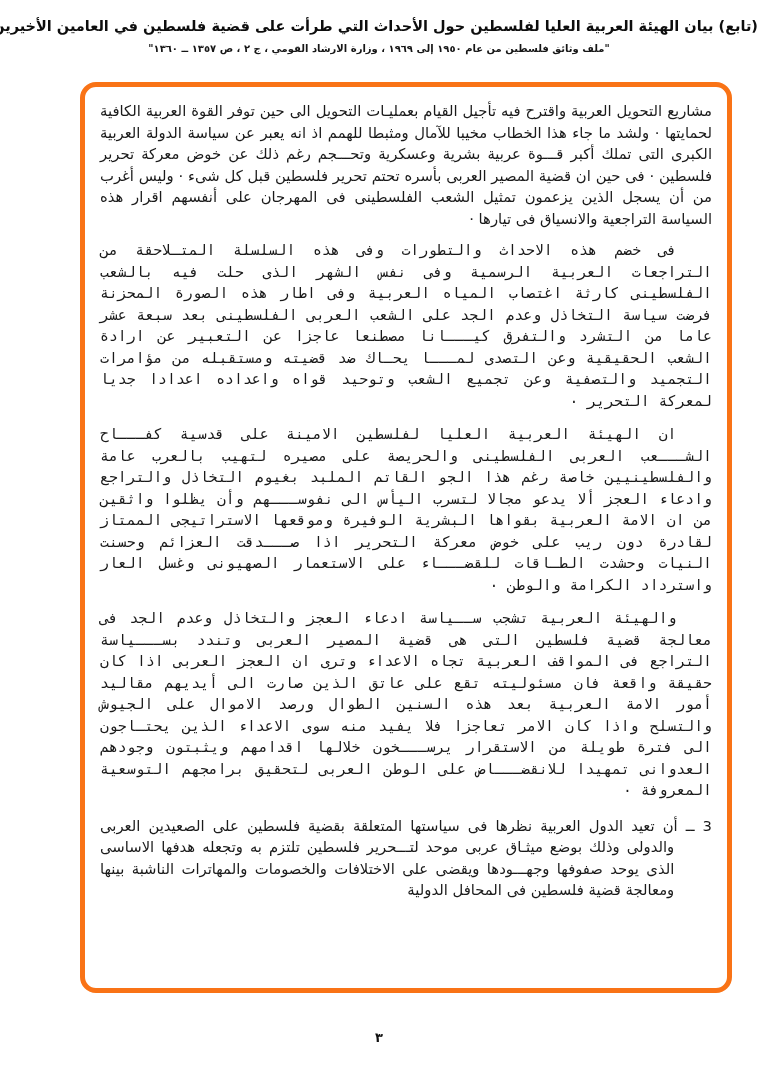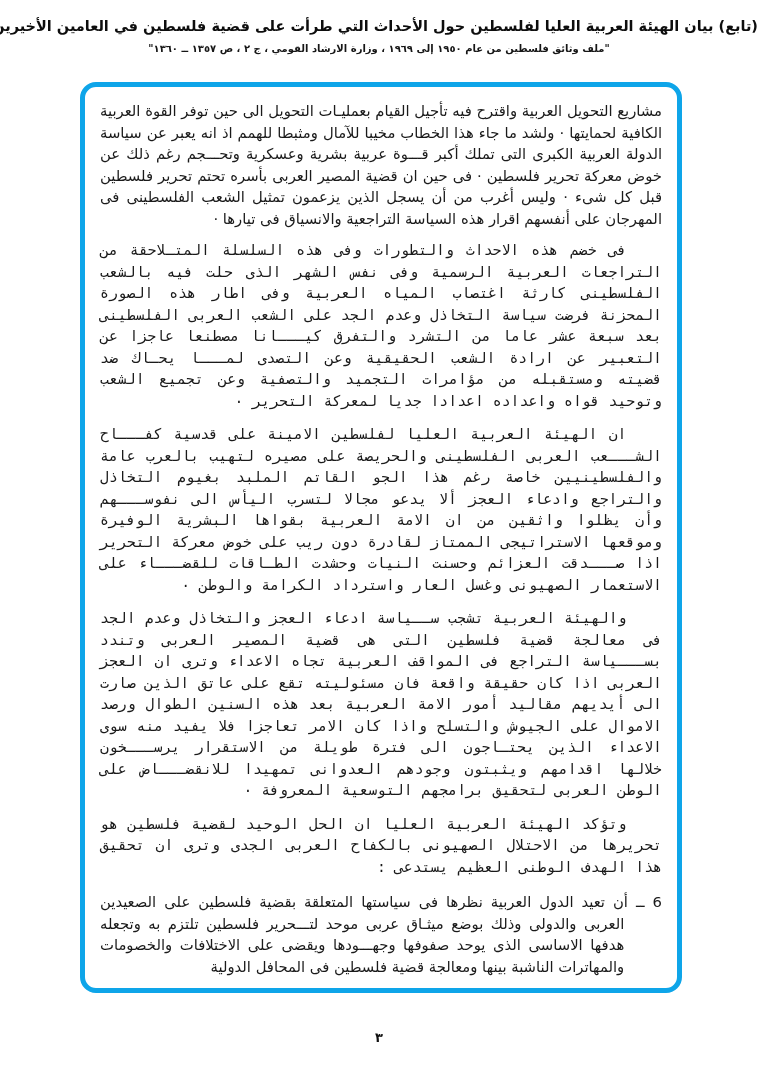--- a/index.html
+++ b/index.html
@@ -35,24 +35,24 @@
     margin-top: 9px;
     font-size: 10px;
     font-weight: bold;
     white-space: nowrap;
     color: #161616;
   }
   .frame {
     position: absolute;
     left: 80px;
     top: 82px;
-    width: 602px;
+    width: 652px;
     height: 911px;
     box-sizing: border-box;
-    border: 5px solid #0ea5e9;
+    border: 5px solid #f97316;
     border-radius: 16px;
     background: #ffffff;
   }
   .content {
     position: absolute;
     inset: 0;
     padding: 13px 15px 0 15px;
     direction: rtl;
     text-align: justify;
     font-size: 14.8px;
@@ -91,20 +91,19 @@
     <div class="header-title">(تابع) بيان الهيئة العربية العليا لفلسطين حول الأحداث التي طرأت على قضية فلسطين في العامين الأخيرين</div>
     <div class="header-source">"ملف وثائق فلسطين من عام ١٩٥٠ إلى ١٩٦٩ ، وزارة الارشاد القومي ، ج ٢ ، ص ١٣٥٧ ــ ١٣٦٠"</div>
   </div>
 
   <div class="frame">
     <div class="content">
       <p class="para">مشاريع التحويل العربية واقترح فيه تأجيل القيام بعمليـات التحويل الى حين توفر القوة العربية الكافية لحمايتها · ولشد ما جاء هذا الخطاب مخيبا للآمال ومثبطا للهمم اذ انه يعبر عن سياسة الدولة العربية الكبرى التى تملك أكبر قـــوة عربية بشرية وعسكرية وتحـــجم رغم ذلك عن خوض معركة تحرير فلسطين · فى حين ان قضية المصير العربى بأسره تحتم تحرير فلسطين قبل كل شىء · وليس أغرب من أن يسجل الذين يزعمون تمثيل الشعب الفلسطينى فى المهرجان على أنفسهم اقرار هذه السياسة التراجعية والانسياق فى تيارها ·</p>
       <p class="para para-indent">فى خضم هذه الاحداث والتطورات وفى هذه السلسلة المتـلاحقة من التراجعات العربية الرسمية وفى نفس الشهر الذى حلت فيه بالشعب الفلسطينى كارثة اغتصاب المياه العربية وفى اطار هذه الصورة المحزنة فرضت سياسة التخاذل وعدم الجد على الشعب العربى الفلسطينى بعد سبعة عشر عاما من التشرد والتفرق كيـــانا مصطنعا عاجزا عن التعبير عن ارادة الشعب الحقيقية وعن التصدى لمـــا يحـاك ضد قضيته ومستقبله من مؤامرات التجميد والتصفية وعن تجميع الشعب وتوحيد قواه واعداده اعدادا جديا لمعركة التحرير ·</p>
       <p class="para para-indent">ان الهيئة العربية العليا لفلسطين الامينة على قدسية كفـــاح الشـــعب العربى الفلسطينى والحريصة على مصيره لتهيب بالعرب عامة والفلسطينيين خاصة رغم هذا الجو القاتم الملبد بغيوم التخاذل والتراجع وادعاء العجز ألا يدعو مجالا لتسرب اليأس الى نفوســـهم وأن يظلوا واثقين من ان الامة العربية بقواها البشرية الوفيرة وموقعها الاستراتيجى الممتاز لقادرة دون ريب على خوض معركة التحرير اذا صـــدقت العزائم وحسنت النيات وحشدت الطـاقات للقضـــاء على الاستعمار الصهيونى وغسل العار واسترداد الكرامة والوطن ·</p>
       <p class="para para-indent">والهيئة العربية تشجب ســياسة ادعاء العجز والتخاذل وعدم الجد فى معالجة قضية فلسطين التى هى قضية المصير العربى وتندد بســـياسة التراجع فى المواقف العربية تجاه الاعداء وترى ان العجز العربى اذا كان حقيقة واقعة فان مسئوليته تقع على عاتق الذين صارت الى أيديهم مقاليد أمور الامة العربية بعد هذه السنين الطوال ورصد الاموال على الجيوش والتسلح واذا كان الامر تعاجزا فلا يفيد منه سوى الاعداء الذين يحتـاجون الى فترة طويلة من الاستقرار يرســـخون خلالها اقدامهم ويثبتون وجودهم العدوانى تمهيدا للانقضـــاض على الوطن العربى لتحقيق برامجهم التوسعية المعروفة ·</p>
-      <p class="para para-indent">وتؤكد الهيئة العربية العليا ان الحل الوحيد لقضية فلسطين هو تحريرها من الاحتلال الصهيونى بالكفاح العربى الجدى وترى ان تحقيق هذا الهدف الوطنى العظيم يستدعى :</p>
-      <p class="para list-item">6 ــ أن تعيد الدول العربية نظرها فى سياستها المتعلقة بقضية فلسطين على الصعيدين العربى والدولى وذلك بوضع ميثـاق عربى موحد لتـــحرير فلسطين تلتزم به وتجعله هدفها الاساسى الذى يوحد صفوفها وجهـــودها ويقضى على الاختلافات والخصومات والمهاترات الناشبة بينها ومعالجة قضية فلسطين فى المحافل الدولية</p>
+      <p class="para list-item">3 ــ أن تعيد الدول العربية نظرها فى سياستها المتعلقة بقضية فلسطين على الصعيدين العربى والدولى وذلك بوضع ميثـاق عربى موحد لتـــحرير فلسطين تلتزم به وتجعله هدفها الاساسى الذى يوحد صفوفها وجهـــودها ويقضى على الاختلافات والخصومات والمهاترات الناشبة بينها ومعالجة قضية فلسطين فى المحافل الدولية</p>
     </div>
   </div>
 
   <div class="footer">٣</div>
 
 </div>
 
 </body></html>

